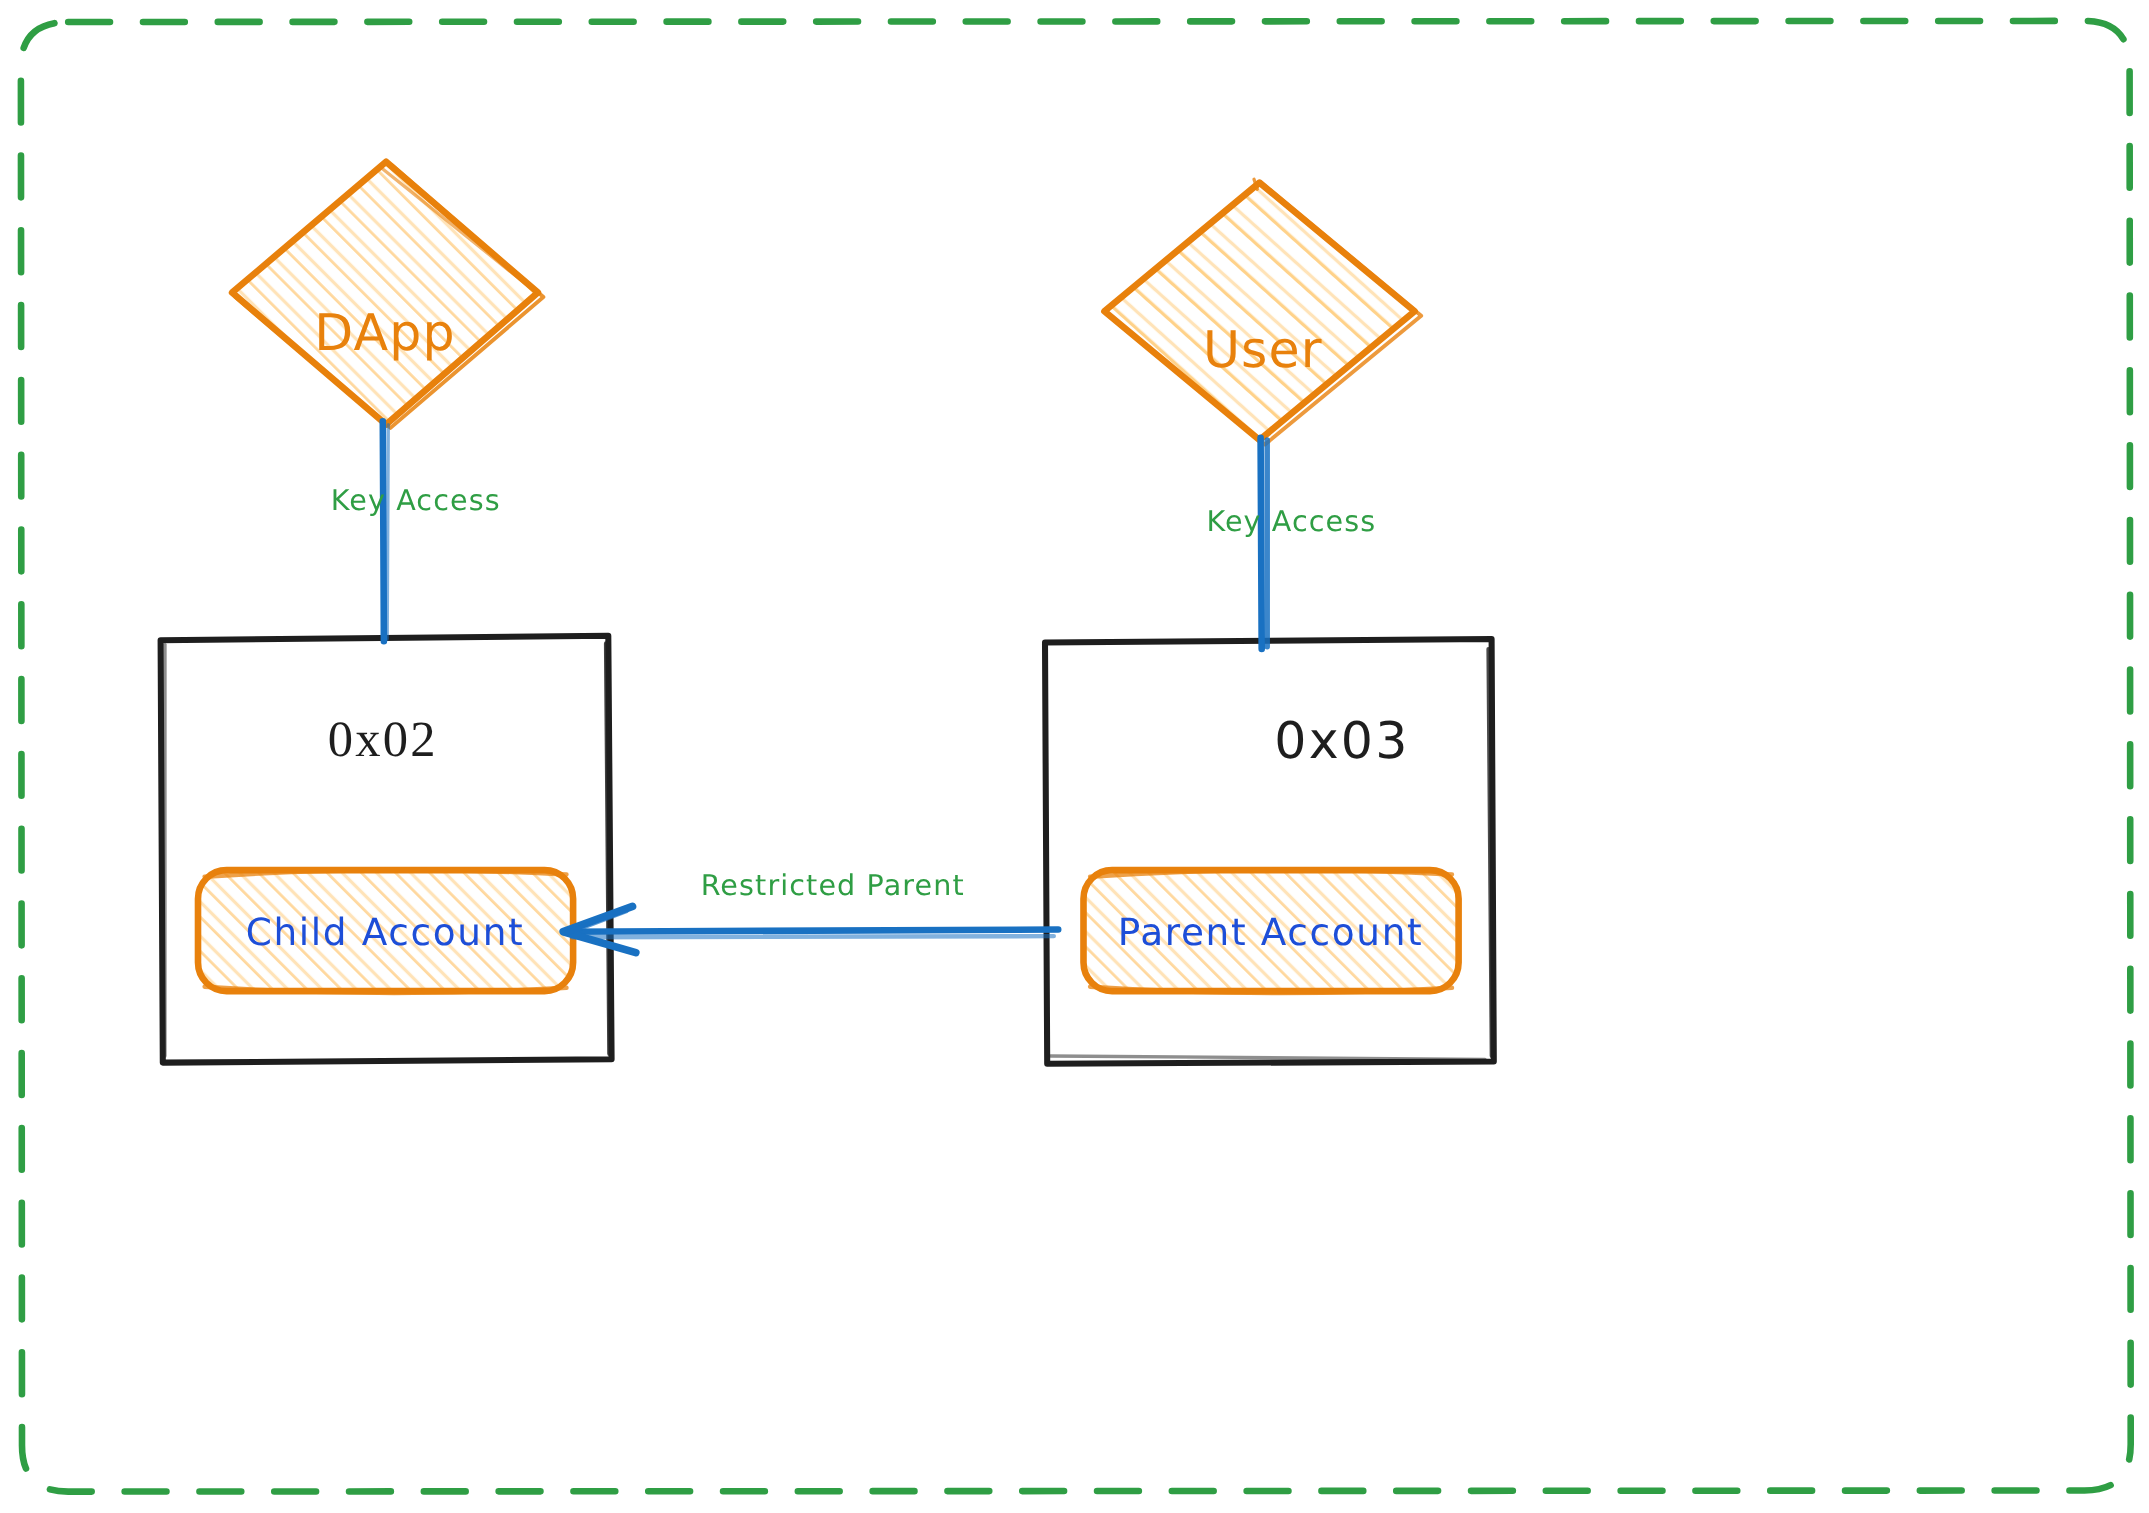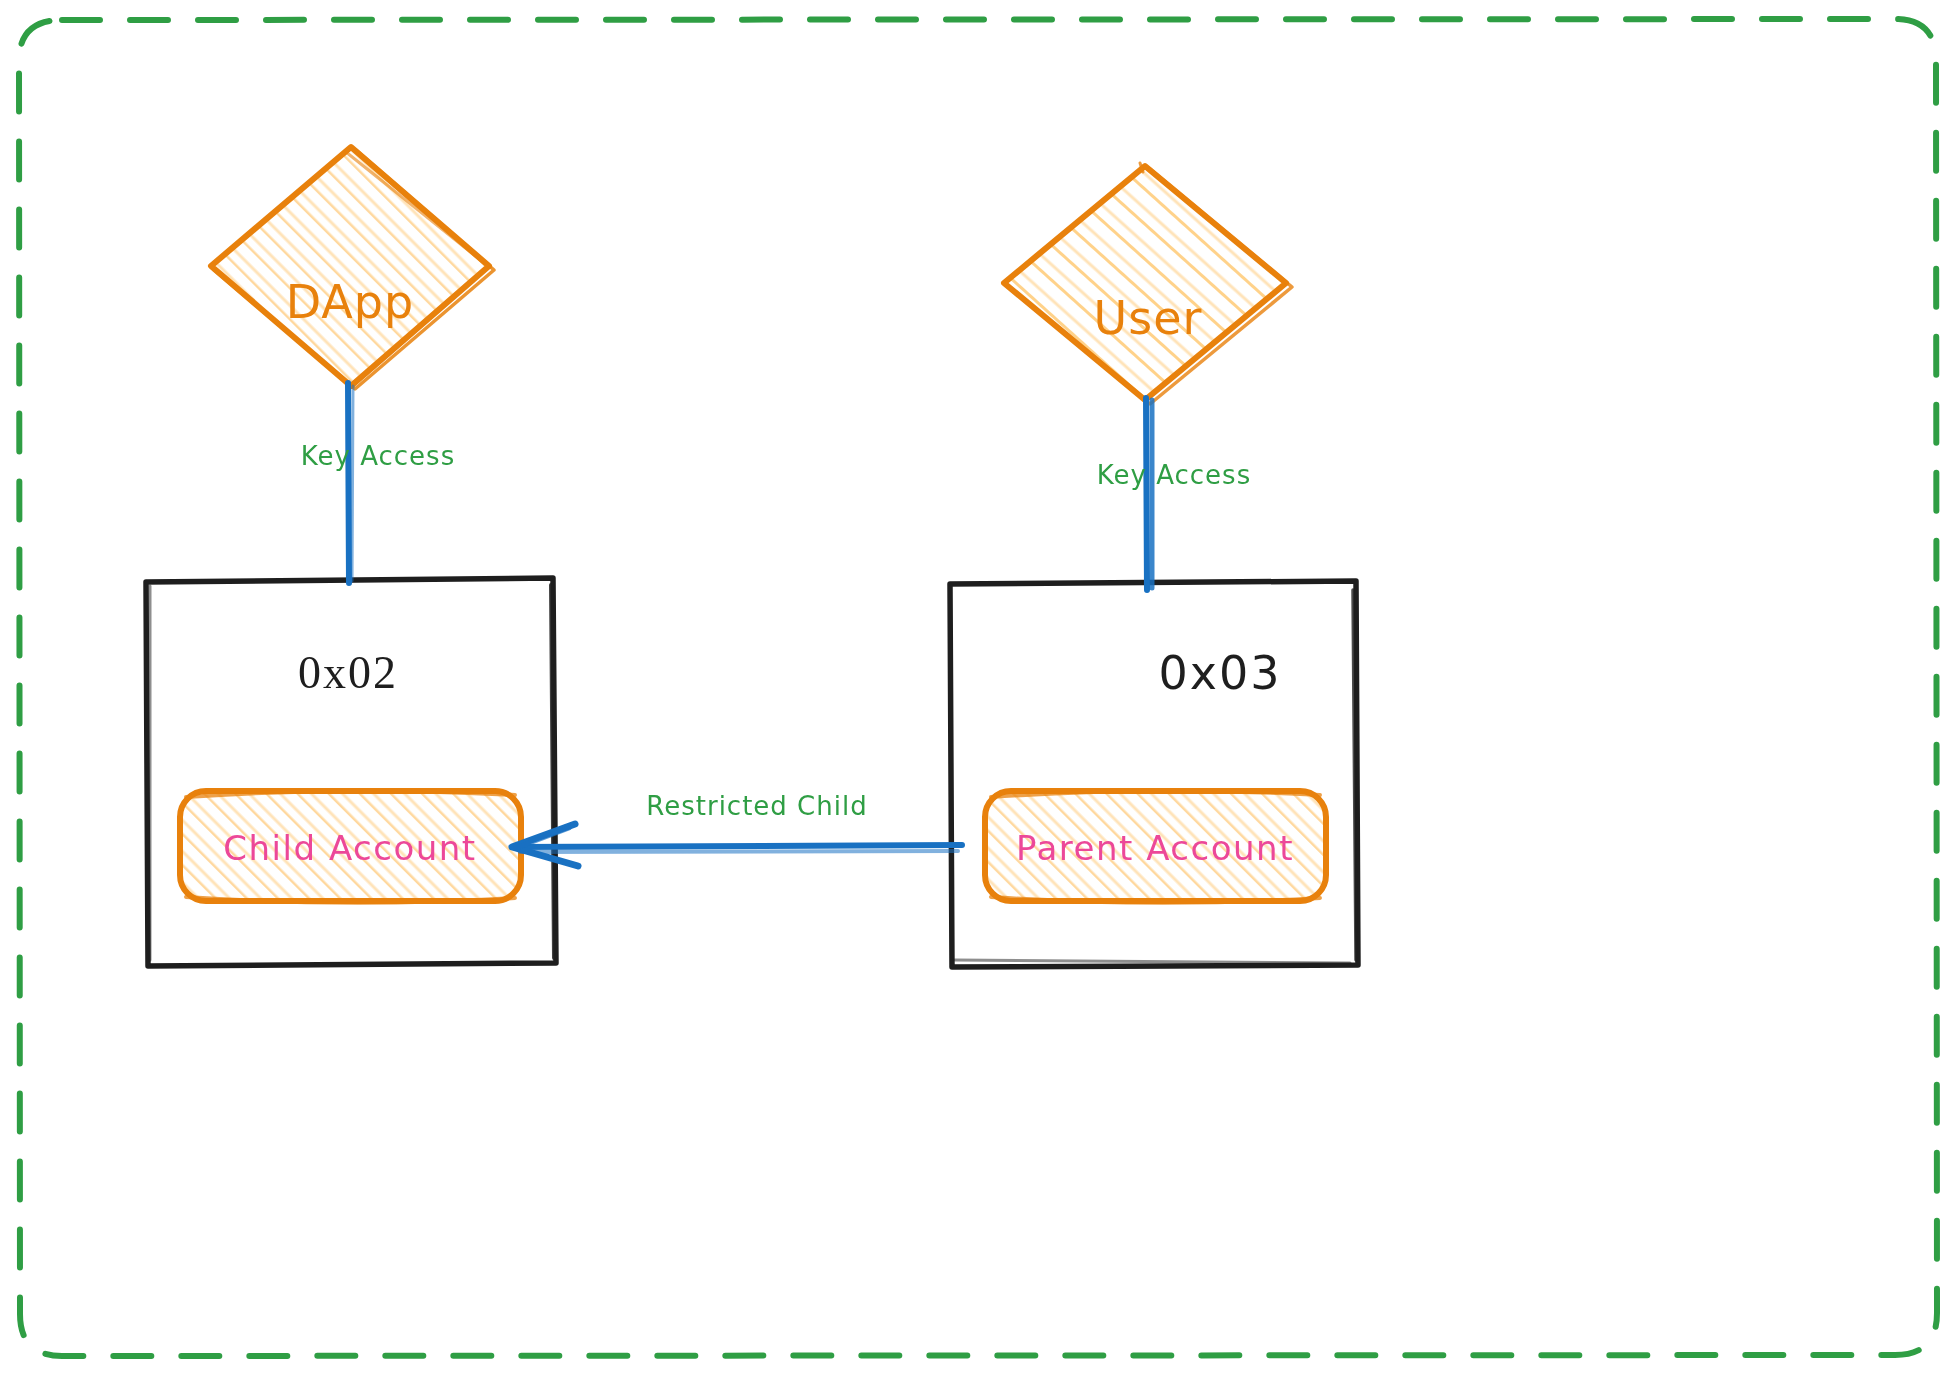--- a/index.html
+++ b/index.html
@@ -39,21 +39,21 @@
     letter-spacing: 1px;
     margin-top: 30px;
   }
   .lbl-box-title {
     font-size: 46px;
     color: #1e1e1e;
     letter-spacing: 2px;
   }
   .lbl-inner {
     font-size: 34px;
-    color: #ec4899;
+    color: #1d4ed8;
     letter-spacing: 1.5px;
   }
   .lbl-edge {
     font-size: 26px;
     color: #2f9e44;
     letter-spacing: 1px;
   }
 </style>
 </head>
 <body>
@@ -147,15 +147,15 @@
   <div class="lbl lbl-box-title" style="left:1220px; top:673px;">0x03</div>
 
   <div class="lbl lbl-inner" style="left:350px; top:848px;">Child Account</div>
 
   <div class="lbl lbl-inner" style="left:1155px; top:848px;text-align:center;">Parent Account</div>
 
   <div class="lbl lbl-edge" style="left:378px; top:456px;">Key Access</div>
 
   <div class="lbl lbl-edge" style="left:1174px; top:475px;">Key Access</div>
 
-  <div class="lbl lbl-edge" style="left:757px; top:806px;">Restricted Child</div>
+  <div class="lbl lbl-edge" style="left:757px; top:806px;">Restricted Parent</div>
 
 </div>
 
 </body></html>

